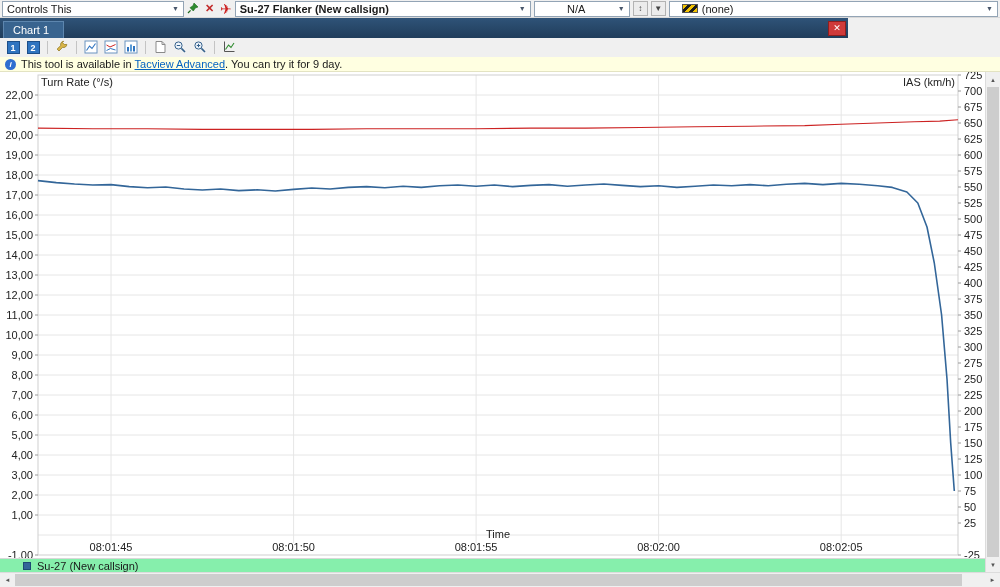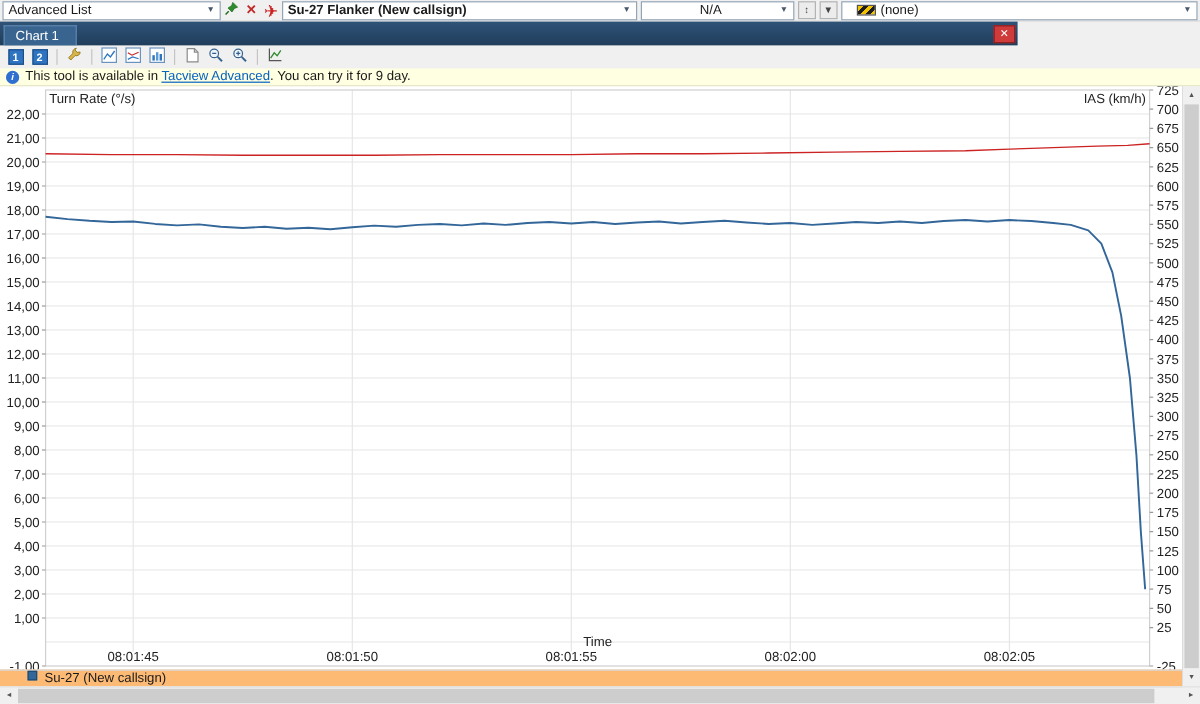--- a/index.html
+++ b/index.html
@@ -4,21 +4,21 @@
 <style>
   * { margin:0; padding:0; box-sizing:border-box; }
   html,body { width:1000px; height:587px; overflow:hidden; font-family:"Liberation Sans", sans-serif; font-size:11px; background:#f0f0f0; color:#1a1a1a; }
 
   
   .topbar { position:absolute; top:0; left:0; width:1000px; height:18px; background:#f0f0f0; border-bottom:1px solid #d9d9d9; display:flex; align-items:center; padding:0 2px; gap:3px; }
   .combo { height:16px; background:#fff; border:1px solid #93a4b5; display:flex; align-items:center; padding:0 4px; gap:4px; overflow:hidden; white-space:nowrap; }
   .combo .arrow { margin-left:auto; font-size:7px; color:#49576b; }
   .combo-controls { width:182px; }
   .combo-aircraft { width:296px;font-weight:bold; }
-  .combo-na { width:128px; }
+  .combo-na { width:96px; }
   .combo-na .val { flex:1; text-align:center; }
   .combo-none { flex:1;padding-left:12px; }
   .tiny-btn { height:15px; width:15px; background:#ececec; border:1px solid #b3b3b3; display:flex; align-items:center; justify-content:center; font-size:8px; color:#444; }
   .close-red-x { color:#c22a2a; font-weight:bold; font-size:11px; width:15px; text-align:center; cursor:default; }
   .plane { color:#cc1f1f; font-size:14px; line-height:14px; }
   .stripe-box { width:16px; height:9px; border:1px solid #555; background:repeating-linear-gradient(135deg,#f2c200 0 3px,#1c1c1c 3px 6px); }
 
   
   .tabbar { position:absolute; top:18px; left:0; width:848px; height:20px; background:linear-gradient(#2f5378,#203d5b); display:flex; align-items:flex-end; }
   .tab { height:17px; margin-left:3px; padding:2px 14px 0 9px; background:#39648f; border:1px solid #5d86ae; border-bottom:none; color:#fff; }
@@ -33,36 +33,36 @@
   
   .infobar { position:absolute; top:57px; left:0; width:1000px; height:15px; background:#ffffe1; border-bottom:1px solid #e3e3c2; display:flex; align-items:center; padding-left:5px; gap:5px; }
   .info-i { width:11px; height:11px; border-radius:50%; background:#2f6fd0; color:#fff; font-size:8px; font-weight:bold; font-style:italic; display:flex; align-items:center; justify-content:center; }
   .infobar a { color:#0563c1; text-decoration:underline; }
 
   
   .chartwrap { position:absolute; top:72px; left:0; width:985px; height:486px; background:#fff; }
   svg text { font-family:"Liberation Sans", sans-serif; font-size:11px; fill:#222; }
 
   
-  .legendbar { position:absolute; top:558px; left:0; width:985px; height:14px; background:#fdba74; border-top:1px solid #d8d8d8; display:flex; align-items:flex-start; }
+  .legendbar { position:absolute; top:558px; left:0; width:985px; height:14px; background:#86efac; border-top:1px solid #d8d8d8; display:flex; align-items:center; }
   .legend-swatch { width:8px; height:8px; margin-left:23px; margin-right:6px; border:1px solid #1d4b74; }
 
   
   .vscroll { position:absolute; top:72px; right:0; width:15px; height:500px; background:#f0f0f0; border-left:1px solid #dcdcdc; }
   .hscroll { position:absolute; top:572px; left:0; width:1000px; height:15px; background:#f0f0f0; border-top:1px solid #dcdcdc; }
   .sbtn { position:absolute; background:#f0f0f0; color:#555; font-size:6px; display:flex; align-items:center; justify-content:center; }
   .vthumb { position:absolute; left:1px; right:1px; top:15px; height:470px; background:#cdcdcd; }
   .hthumb { position:absolute; top:1px; bottom:1px; left:15px; width:947px; background:#cdcdcd; }
 </style>
 </head>
 <body>
 
 <div class="topbar">
   <div class="combo combo-controls">
-    <span>Advanced List</span>
+    <span>Controls This</span>
     <span class="arrow">▼</span>
   </div>
   <span>
     <svg width="12" height="12" viewBox="0 0 12 12">
         <path d="M7 1 L11 5 L8.3 6 L6.3 9 L3 5.7 L6 3.7 Z" fill="#2e8b2e" stroke="#1d6a1d" stroke-width="0.6"></path>
         <path d="M3.6 8.4 L1 11" stroke="#1d6a1d" stroke-width="1.2"></path>
       </svg>
   </span>
   <span class="close-red-x">✕</span>
   <span class="plane">✈</span>

